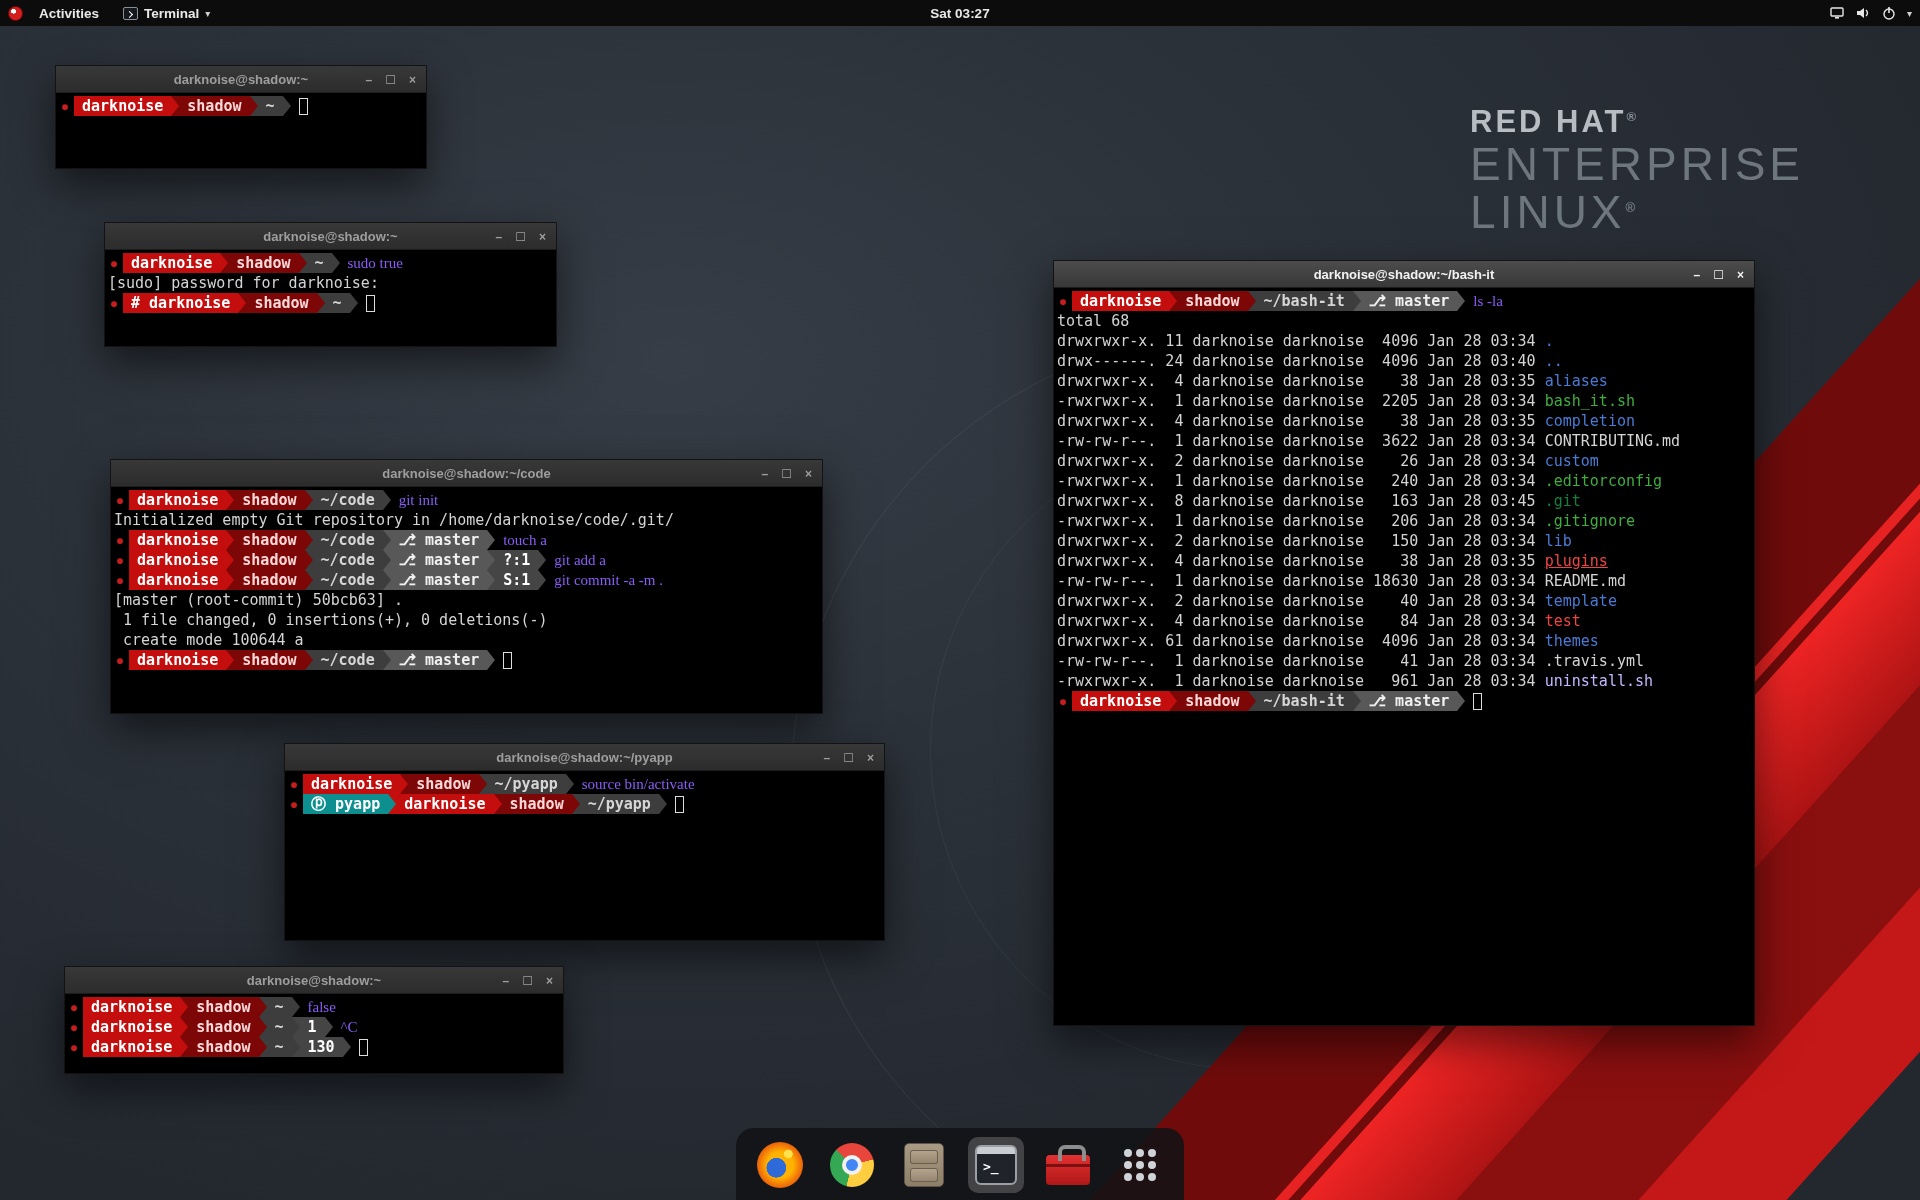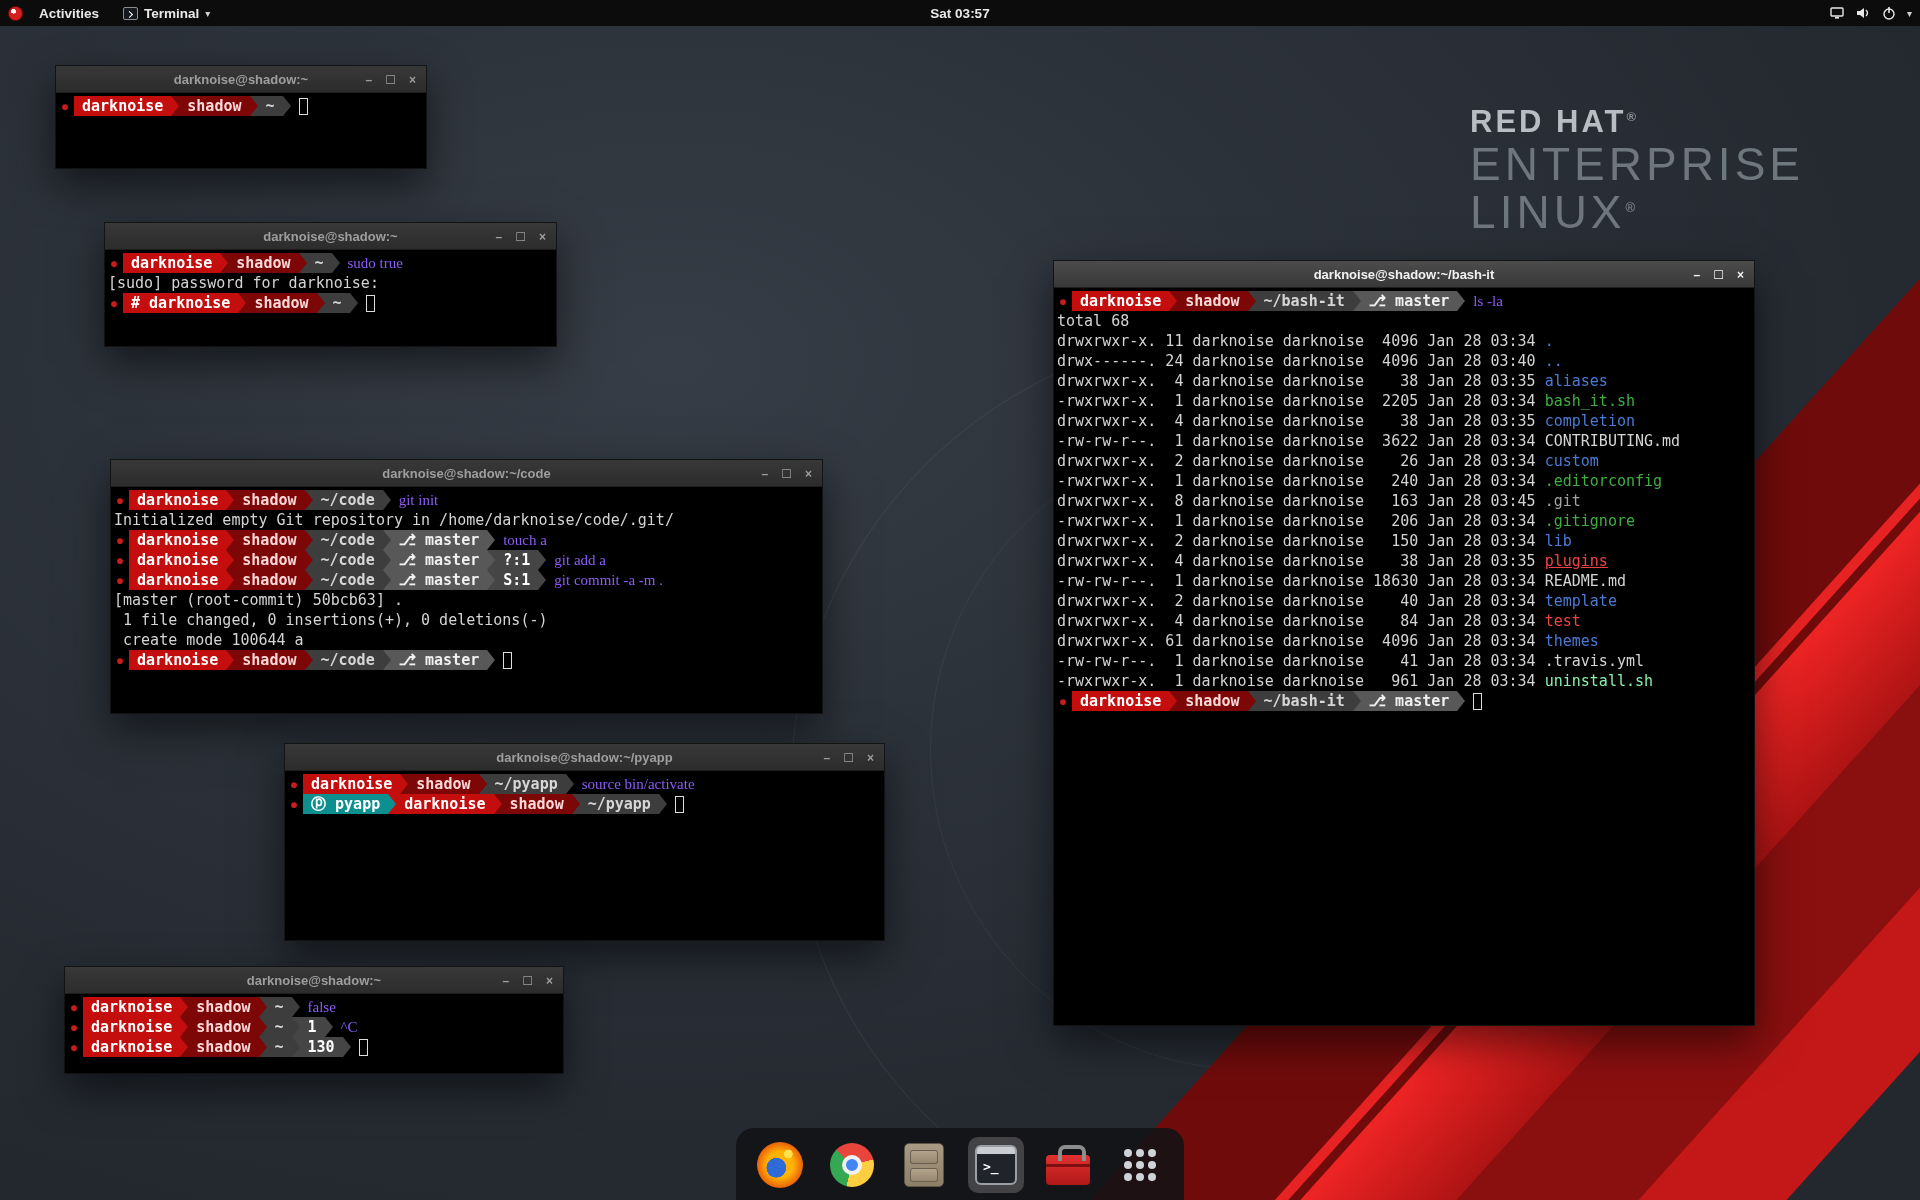--- a/index.html
+++ b/index.html
@@ -130,21 +130,21 @@
   <div class="topbar">
     <div class="tb-left">
       <span class="rh-dot"></span>
       <span class="tb-activities">Activities</span>
       <span class="tb-appmenu">
         <span class="mini-term"></span>
         <span>Terminal</span>
         <span class="caret">▾</span>
       </span>
     </div>
-    <div class="tb-clock">Sat 03:57</div>
+    <div class="tb-clock">Sat 03:27</div>
     <div class="tb-status">
       <svg width="16" height="16" viewBox="0 0 16 16">
         <rect x="2" y="3" width="12" height="8" rx="1" fill="none" stroke="#e6e6e6" stroke-width="1.4"></rect>
         <rect x="6" y="12" width="4" height="1.6" fill="#e6e6e6"></rect>
       </svg>
       <svg width="16" height="16" viewBox="0 0 16 16">
         <polygon points="2,6 5,6 9,3 9,13 5,10 2,10" fill="#e6e6e6"></polygon>
         <path d="M11 5 q3 3 0 6" fill="none" stroke="#e6e6e6" stroke-width="1.4"></path>
       </svg>
       <svg width="16" height="16" viewBox="0 0 16 16">
@@ -251,30 +251,30 @@
         <div class="tline"><span class="picon">●</span><span class="seg" style="background: rgb(196, 14, 14); color: rgb(255, 255, 255);">darknoise</span><span class="arrow" style="border-top-color: rgb(125, 6, 6); border-bottom-color: rgb(125, 6, 6); border-left-color: rgb(196, 14, 14);"></span><span class="seg" style="background: rgb(125, 6, 6); color: rgb(255, 217, 217);">shadow</span><span class="arrow" style="border-top-color: rgb(61, 61, 61); border-bottom-color: rgb(61, 61, 61); border-left-color: rgb(125, 6, 6);"></span><span class="seg" style="background: rgb(61, 61, 61); color: rgb(214, 214, 214);">~/bash-it</span><span class="arrow" style="border-top-color: rgb(88, 88, 88); border-bottom-color: rgb(88, 88, 88); border-left-color: rgb(61, 61, 61);"></span><span class="seg" style="background: rgb(88, 88, 88); color: rgb(240, 240, 240);">⎇ master</span><span class="arrow" style="border-top-color: transparent; border-bottom-color: transparent; border-left-color: rgb(88, 88, 88);"></span><span class="cmd">ls -la</span></div>
         <div class="tline"><span class="otext">total 68</span></div>
         <div class="tline"><span class="otext">drwxrwxr-x. 11 darknoise darknoise  4096 Jan 28 03:34 </span><span class="otext" style="color: rgb(74, 123, 212);">.</span></div>
         <div class="tline"><span class="otext">drwx------. 24 darknoise darknoise  4096 Jan 28 03:40 </span><span class="otext" style="color: rgb(74, 123, 212);">..</span></div>
         <div class="tline"><span class="otext">drwxrwxr-x.  4 darknoise darknoise    38 Jan 28 03:35 </span><span class="otext" style="color: rgb(74, 123, 212);">aliases</span></div>
         <div class="tline"><span class="otext">-rwxrwxr-x.  1 darknoise darknoise  2205 Jan 28 03:34 </span><span class="otext" style="color: rgb(63, 174, 63);">bash_it.sh</span></div>
         <div class="tline"><span class="otext">drwxrwxr-x.  4 darknoise darknoise    38 Jan 28 03:35 </span><span class="otext" style="color: rgb(74, 123, 212);">completion</span></div>
         <div class="tline"><span class="otext">-rw-rw-r--.  1 darknoise darknoise  3622 Jan 28 03:34 </span><span class="otext">CONTRIBUTING.md</span></div>
         <div class="tline"><span class="otext">drwxrwxr-x.  2 darknoise darknoise    26 Jan 28 03:34 </span><span class="otext" style="color: rgb(74, 123, 212);">custom</span></div>
         <div class="tline"><span class="otext">-rwxrwxr-x.  1 darknoise darknoise   240 Jan 28 03:34 </span><span class="otext" style="color: rgb(63, 174, 63);">.editorconfig</span></div>
-        <div class="tline"><span class="otext">drwxrwxr-x.  8 darknoise darknoise   163 Jan 28 03:45 </span><span class="otext" style="color: #a3a3a3; text-align: right;">.git</span></div>
+        <div class="tline"><span class="otext">drwxrwxr-x.  8 darknoise darknoise   163 Jan 28 03:45 </span><span class="otext" style="color: #15803d; text-align: right;">.git</span></div>
         <div class="tline"><span class="otext">-rwxrwxr-x.  1 darknoise darknoise   206 Jan 28 03:34 </span><span class="otext" style="color: rgb(63, 174, 63);">.gitignore</span></div>
         <div class="tline"><span class="otext">drwxrwxr-x.  2 darknoise darknoise   150 Jan 28 03:34 </span><span class="otext" style="color: rgb(74, 123, 212);">lib</span></div>
         <div class="tline"><span class="otext">drwxrwxr-x.  4 darknoise darknoise    38 Jan 28 03:35 </span><span class="otext" style="color: #ef4444; text-decoration: underline;">plugins</span></div>
         <div class="tline"><span class="otext">-rw-rw-r--.  1 darknoise darknoise 18630 Jan 28 03:34 </span><span class="otext">README.md</span></div>
         <div class="tline"><span class="otext">drwxrwxr-x.  2 darknoise darknoise    40 Jan 28 03:34 </span><span class="otext" style="color: rgb(74, 123, 212);">template</span></div>
         <div class="tline"><span class="otext">drwxrwxr-x.  4 darknoise darknoise    84 Jan 28 03:34 </span><span class="otext" style="color: #ef4444;">test</span></div>
         <div class="tline"><span class="otext">drwxrwxr-x. 61 darknoise darknoise  4096 Jan 28 03:34 </span><span class="otext" style="color: rgb(74, 123, 212);">themes</span></div>
         <div class="tline"><span class="otext">-rw-rw-r--.  1 darknoise darknoise    41 Jan 28 03:34 </span><span class="otext">.travis.yml</span></div>
-        <div class="tline"><span class="otext">-rwxrwxr-x.  1 darknoise darknoise   961 Jan 28 03:34 </span><span class="otext" style="color: #86efac;">uninstall.sh</span></div>
+        <div class="tline"><span class="otext">-rwxrwxr-x.  1 darknoise darknoise   961 Jan 28 03:34 </span><span class="otext" style="color: #c4b5fd;">uninstall.sh</span></div>
         <div class="tline"><span class="picon">●</span><span class="seg" style="background: rgb(196, 14, 14); color: rgb(255, 255, 255);">darknoise</span><span class="arrow" style="border-top-color: rgb(125, 6, 6); border-bottom-color: rgb(125, 6, 6); border-left-color: rgb(196, 14, 14);"></span><span class="seg" style="background: rgb(125, 6, 6); color: rgb(255, 217, 217);">shadow</span><span class="arrow" style="border-top-color: rgb(61, 61, 61); border-bottom-color: rgb(61, 61, 61); border-left-color: rgb(125, 6, 6);"></span><span class="seg" style="background: rgb(61, 61, 61); color: rgb(214, 214, 214);">~/bash-it</span><span class="arrow" style="border-top-color: rgb(88, 88, 88); border-bottom-color: rgb(88, 88, 88); border-left-color: rgb(61, 61, 61);"></span><span class="seg" style="background: rgb(88, 88, 88); color: rgb(240, 240, 240);">⎇ master</span><span class="arrow" style="border-top-color: transparent; border-bottom-color: transparent; border-left-color: rgb(88, 88, 88);"></span><span class="cursor"></span></div>
       </div>
   </div>
 
   <div class="dock">
     <div class="dock-item">
       <div class="icon-firefox"></div>
     </div>
     <div class="dock-item">
       <div class="icon-chrome"></div>

